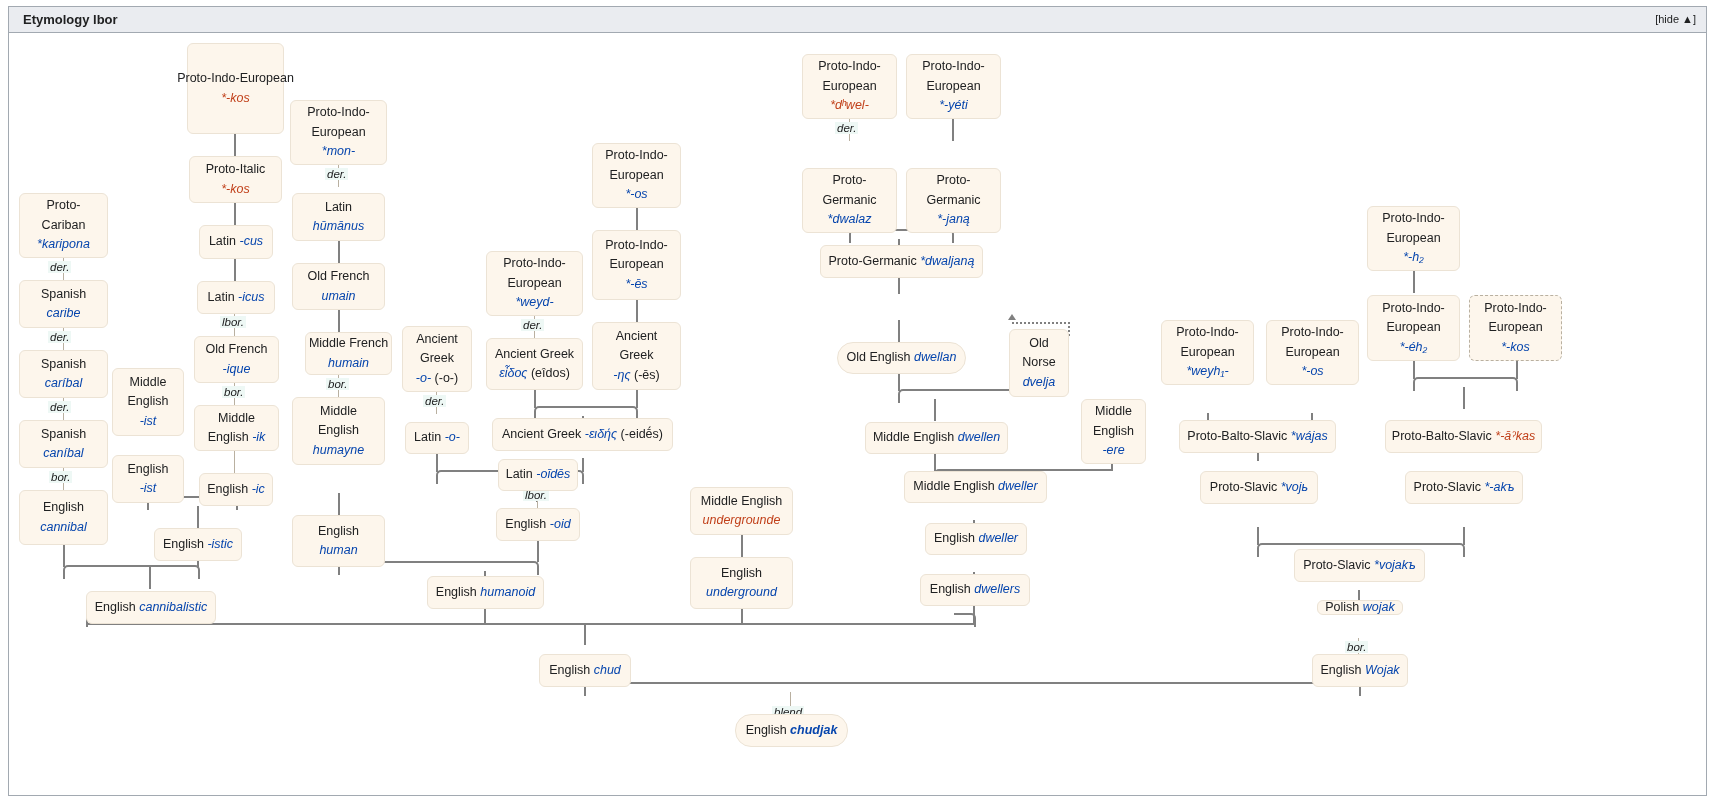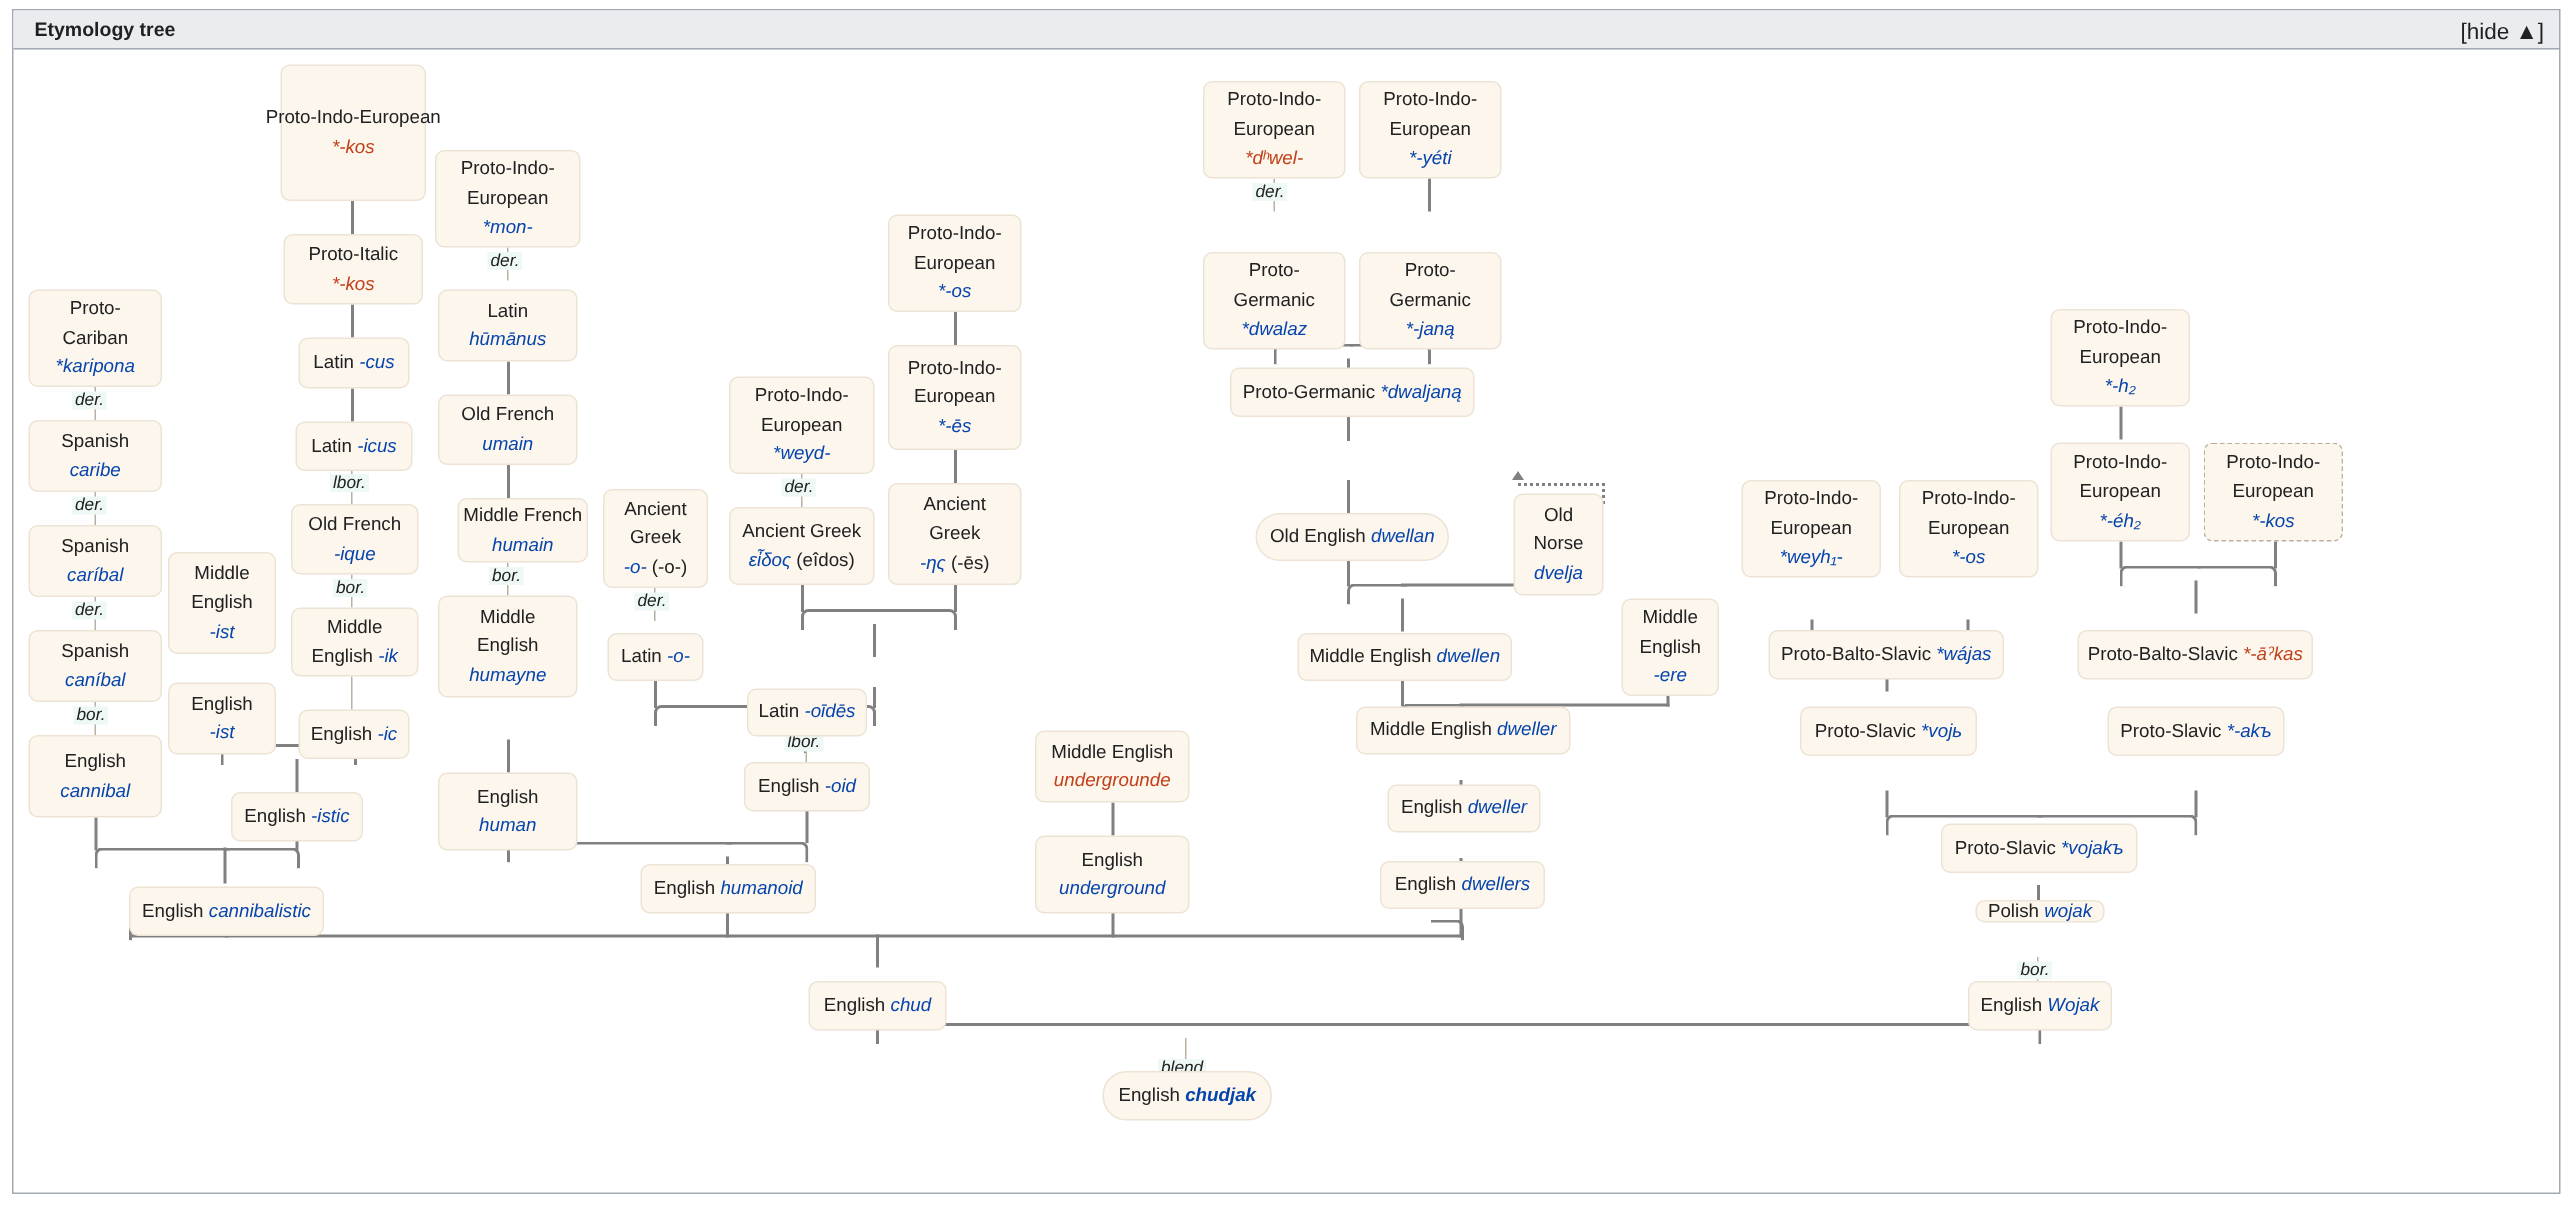--- a/index.html
+++ b/index.html
@@ -4,21 +4,21 @@
 <style>
   html,body{margin:0;padding:0;background:#fff;}
   body{font-family:"Liberation Sans", sans-serif;}
   #root{position:relative;width:1715px;height:803px;overflow:hidden;background:#fff;}
 
   .panel{position:absolute;left:8px;top:6px;width:1699px;height:790px;
          border:1px solid #a2a9b1;background:#fff;box-sizing:border-box;}
   .panel-head{position:absolute;left:0;top:0;width:100%;height:26px;
               background:#eaecf0;border-bottom:1px solid #a2a9b1;box-sizing:border-box;}
   .panel-title{position:absolute;left:14px;top:5px;font-size:13px;font-weight:bold;color:#202122;}
-  .panel-hide{position:absolute;right:10px;top:6px;font-size:15px;color:#202122;}
+  .panel-hide{position:absolute;right:10px;top:6px;font-size:11px;color:#202122;}
 
   .canvas{position:absolute;left:0;top:26px;width:100%;height:763px;}
 
   .node{position:absolute;box-sizing:border-box;background:#fdf6ec;
         border:1px solid #ece3d5;border-radius:6px;
         display:flex;flex-direction:column;align-items:center;justify-content:center;
         text-align:center;font-size:12.5px;color:#202122;line-height:1.55;padding:3px 7px;}
   .node.dashed{border:1px dashed #b9b0a0;}
   .node .ln{white-space:nowrap;}
   .node .term{font-style:italic;color:#0645ad;white-space:nowrap;}
@@ -45,21 +45,21 @@
   .arrowup{position:absolute;width:0;height:0;border-left:4px solid transparent;
            border-right:4px solid transparent;border-bottom:6px solid #808080;}
 </style>
 </head>
 <body>
 
 <div id="root">
   <div class="panel">
 
     <div class="panel-head">
-      <div class="panel-title">Etymology tree</div>
+      <div class="panel-title">Etymology lbor</div>
       <div class="panel-hide">[hide ▲]</div>
     </div>
 
     <div class="canvas">
 
       <div class="edge v thin" style="left:54px;top:225px;height:22px;"></div>
       <div class="edge v thin" style="left:54px;top:295px;height:22px;"></div>
       <div class="edge v thin" style="left:54px;top:365px;height:22px;"></div>
       <div class="edge v thin" style="left:54px;top:435px;height:22px;"></div>
 
@@ -325,20 +325,23 @@
       <div class="node" style="left:583px;top:197px;width:89px;height:70px;">
         <span class="ln">Proto-Indo-</span>
         <span class="ln">European</span>
         <span class="term">*-ēs</span>
       </div>
       <div class="node" style="left:583px;top:289px;width:89px;height:68px;">
         <span class="ln">Ancient</span>
         <span class="ln">Greek</span>
         <span class="inlinerow"><span class="term">-ης</span> <span class="gloss">(-ēs)</span></span>
       </div>
+      <div class="node" style="left:483px;top:385px;width:181px;height:33px;">
+        <span class="inlinerow"><span>Ancient Greek</span> <span class="term">-ειδής</span> <span class="gloss">(-eidḗs)</span></span>
+      </div>
       <div class="node" style="left:489px;top:426px;width:80px;height:32px;">
         <span class="inlinerow"><span>Latin</span> <span class="term">-oīdēs</span></span>
       </div>
       <div class="node" style="left:487px;top:475px;width:84px;height:33px;">
         <span class="inlinerow"><span>English</span> <span class="term">-oid</span></span>
       </div>
       <div class="node" style="left:418px;top:543px;width:117px;height:33px;">
         <span class="inlinerow"><span>English</span> <span class="term">humanoid</span></span>
       </div>
 

